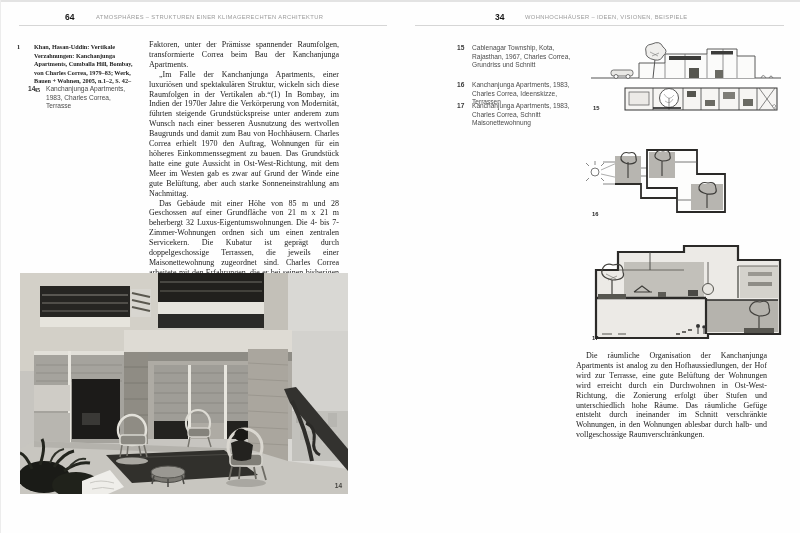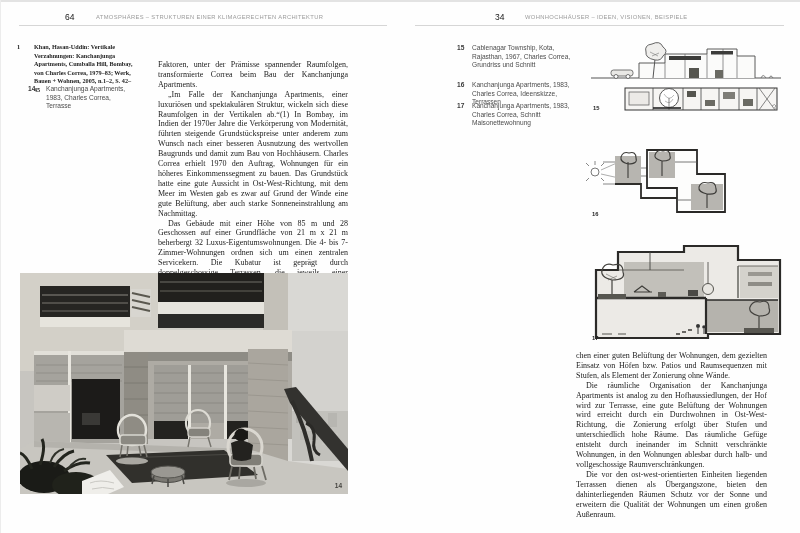--- a/index.html
+++ b/index.html
@@ -4,21 +4,21 @@
 <style>
   html,body{margin:0;padding:0;background:#ffffff;}
   .spread{
     position:relative;width:800px;height:533px;background:#fefefe;
     font-family:"Liberation Serif",serif;overflow:hidden;
     border-left:1px solid #ececec;border-right:1px solid #ececec;
   }
   .scan-edge-top{position:absolute;left:0;top:0;width:800px;height:2px;background:#e3e3e3;}
   .abs{position:absolute;}
   
-  .pagenum{font-family:"Liberation Sans",sans-serif;font-weight:normal;font-size:8.5px;color:#161616;}
+  .pagenum{font-family:"Liberation Sans",sans-serif;font-weight:bold;font-size:8.5px;color:#161616;}
   .runhead{font-family:"Liberation Sans",sans-serif;font-size:5.8px;letter-spacing:0.35px;color:#9b9b9b;white-space:nowrap;}
   .rule{height:1px;background:#d6d6d6;}
   
   .fn-marker{font-family:"Liberation Serif",serif;font-weight:bold;font-size:6.2px;color:#141414;}
   .fn-text{font-family:"Liberation Serif",serif;font-weight:bold;font-size:6.2px;line-height:1.38;color:#1d1d1d;}
   .cap-num{font-family:"Liberation Sans",sans-serif;font-weight:bold;font-size:6.6px;color:#3a3a3a;}
   .cap-text{font-family:"Liberation Sans",sans-serif;font-size:6.6px;line-height:1.32;color:#4c4c4c;}
   
   .bodycol{font-family:"Liberation Serif",serif;font-size:8px;line-height:9.9px;
     color:#1b1b1b;text-align:justify;}
@@ -40,21 +40,21 @@
   <div class="abs pagenum" style="left:64px;top:12px;">64</div>
   <div class="abs runhead" style="left:95px;top:13.5px;">ATMOSPHÄRES – STRUKTUREN EINER KLIMAGERECHTEN ARCHITEKTUR</div>
   <div class="abs rule" style="left:18px;top:25px;width:368px;"></div>
 
   <div class="abs fn-marker" style="left:16px;top:43px;">1</div>
   <div class="abs fn-text" style="left:33px;top:43px;width:101px;">Khan, Hasan-Uddin: Vertikale Verzahnungen: Kanchanjunga Apartments, Cumballa Hill, Bombay, von Charles Correa, 1979–83; Werk, Bauen + Wohnen, 2005, n.1–2, S. 42–45</div>
 
   <div class="abs cap-num" style="left:27px;top:85px;">14</div>
   <div class="abs cap-text" style="left:45px;top:85px;width:90px;">Kanchanjunga Apartments, 1983, Charles Correa, Terrasse</div>
 
-  <div class="abs bodycol" style="left:157px;top:40px;width:190px;margin-top:20px;">
+  <div class="abs bodycol" style="left:148px;top:40px;width:190px;">
     <p>Faktoren, unter der Prämisse spannender Raumfolgen, transformierte Correa beim Bau der Kanchanjunga Apartments.</p>
     <p class="indent">„Im Falle der Kanchanjunga Apartments, einer luxuriösen und spektakulären Struktur, wickeln sich diese Raumfolgen in der Vertikalen ab.“(1) In Bombay, im Indien der 1970er Jahre die Verkörperung von Modernität, führten steigende Grundstückspreise unter anderem zum Wunsch nach einer besseren Ausnutzung des wertvollen Baugrunds und damit zum Bau von Hochhäusern. Charles Correa erhielt 1970 den Auftrag, Wohnungen für ein höheres Einkommenssegment zu bauen. Das Grundstück hatte eine gute Aussicht in Ost-West-Richtung, mit dem Meer im Westen gab es zwar auf Grund der Winde eine gute Belüftung, aber auch starke Sonneneinstrahlung am Nachmittag.</p>
     <p class="indent">Das Gebäude mit einer Höhe von 85 m und 28 Geschossen auf einer Grundfläche von 21 m x 21 m beherbergt 32 Luxus-Eigentumswohnungen. Die 4- bis 7-Zimmer-Wohnungen ordnen sich um einen zentralen Servicekern. Die Kubatur ist geprägt durch doppelgeschossige Terrassen, die jeweils einer Maisonettewohnung zugeordnet sind. Charles Correa arbeitete mit den Erfahrungen, die er bei seinen bisherigen Entwürfen und dem Bau von dichter 1- bis 2-geschossiger Siedlungsstruktur gemacht hatte. Dort waren seine Ideen bestimmt von einem klugen Umgang mit den klimatischen Bedingungen, dem Errei-</p>
   </div>
 
   <div class="abs photo-frame" style="left:19px;top:273px;width:328px;height:221px;">
     <svg width="328" height="221" viewBox="0 0 328 221">
       <rect x="0" y="0" width="328" height="221" fill="#c7c5c0"></rect>
 
       <rect x="268" y="0" width="60" height="221" fill="#d9d8d4"></rect>
@@ -293,17 +293,15 @@
 
       <rect x="156" y="86" width="30" height="5" fill="#575650"></rect>
       <path d="M171,86 v-12 M171,74 q-11,-3 -9,-9 q3,-7 10,-5 q9,-3 9,6 q3,8 -10,8" fill="none" stroke="#44433f" stroke-width="1.2"></path>
 
       <path d="M14,92 h10 M30,92 h8" stroke="#55544f" stroke-width="1"></path>
     </svg>
   </div>
   <div class="abs fig-label" style="left:591px;top:335px;">17</div>
 
   <div class="abs bodycol" style="left:575px;top:351px;width:191px;">
-    <p>chen einer guten Belüftung der Wohnungen, dem gezielten Einsatz von Höfen bzw. Patios und Raumsequenzen mit Stufen, als Element der Zonierung ohne Wände.</p>
     <p class="indent">Die räumliche Organisation der Kanchanjunga Apartments ist analog zu den Hofhaussiedlungen, der Hof wird zur Terrasse, eine gute Belüftung der Wohnungen wird erreicht durch ein Durchwohnen in Ost-West-Richtung, die Zonierung erfolgt über Stufen und unterschiedlich hohe Räume. Das räumliche Gefüge entsteht durch ineinander im Schnitt verschränkte Wohnungen, in den Wohnungen ablesbar durch halb- und vollgeschossige Raumverschränkungen.</p>
-    <p class="indent">Die vor den ost-west-orientierten Einheiten liegenden Terrassen dienen als Übergangszone, bieten den dahinterliegenden Räumen Schutz vor der Sonne und erweitern die Qualität der Wohnungen um einen großen Außenraum.</p>
   </div>
 </div>
 
 </body></html>

